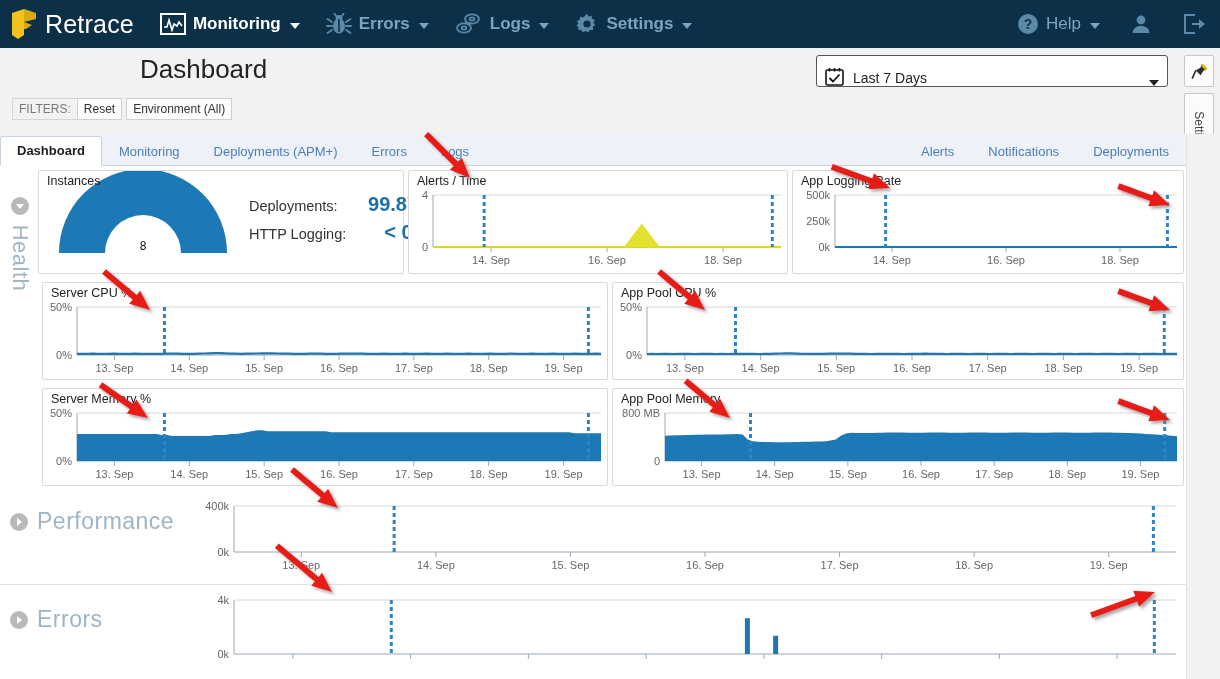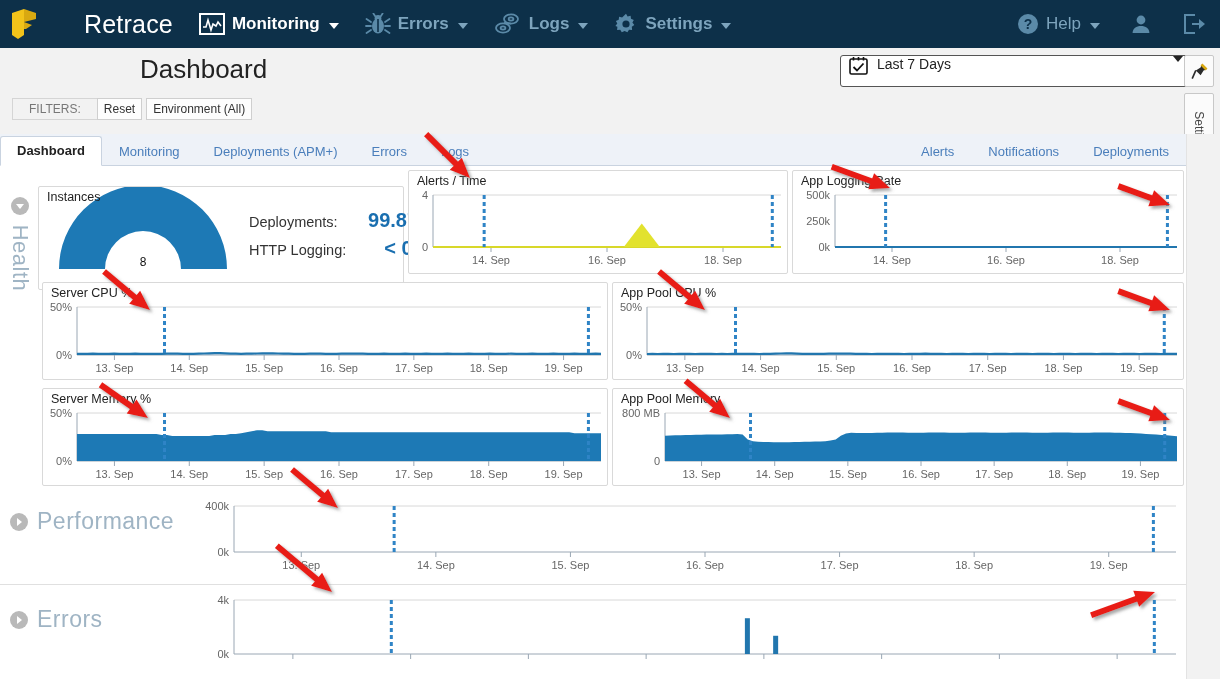--- a/index.html
+++ b/index.html
@@ -17,21 +17,21 @@
 
   
   .topnav {
     position:absolute; left:0; top:0; width:1220px; height:48px;
     background:#0d3049;
     display:flex; align-items:center;
   }
   .brand { display:flex; align-items:center; margin-left:12px; }
   .brand-mark { width:24px; height:30px; position:relative; margin-right:9px; }
   .brand-name {
-    color:#ffffff; font-size:25px; font-weight:400; letter-spacing:.2px;margin-left:39px;
+    color:#ffffff; font-size:25px; font-weight:400; letter-spacing:.2px;
   }
   .nav-item {
     display:flex; align-items:center; gap:7px;
     margin-left:26px; color:#7da4bd; font-size:17px; font-weight:bold;
     cursor:pointer; white-space:nowrap;
   }
   .nav-item.active { color:#ffffff; }
   .nav-icon { display:flex; align-items:center; justify-content:center; }
   .caret {
     display:inline-block; width:0; height:0;
@@ -42,35 +42,35 @@
   .nav-right .nav-item { margin-left:30px; font-weight:normal; font-size:17px; }
 
   
   .pagehead { position:absolute; left:0; top:48px; width:1220px; height:86px; background:#f2f2f2; }
   .page-title {
     position:absolute; left:140px; top:6px;
     font-size:26px; color:#222; font-weight:400;
   }
   .filters { position:absolute; left:12px; top:50px; display:flex; align-items:stretch; height:22px; }
   .filters-label {
-    display:flex; align-items:center; padding:0 16px;
+    display:flex; align-items:center; padding:0 6px;
     font-size:12px; color:#777; background:#f2f2f2;
     border:1px solid #d5d5d5; border-right:none;
   }
   .filter-btn {
     display:flex; align-items:center; padding:0 6px;
     font-size:12px; color:#333; background:#fdfdfd;
     border:1px solid #cfcfcf; cursor:pointer;
   }
   .filter-btn + .filter-btn { margin-left:4px; }
 
   .daterange {
-    position:absolute; right:28px; top:7px; width:352px; height:32px;
+    position:absolute; right:52px; top:7px; width:352px; height:32px;
     background:#ffffff; border:1px solid #555; border-radius:3px;
-    display:flex; align-items:flex-start; padding:0 8px; cursor:pointer;
+    display:flex; align-items:flex-end; padding:0 8px; cursor:pointer;
   }
   .daterange .cal { margin-right:9px; display:flex; }
   .daterange .dr-text { font-size:14px; color:#222; }
   .daterange .dr-caret {
     margin-left:auto; width:0;height:0;
     border-left:5px solid transparent;border-right:5px solid transparent;
     border-top:6px solid #222;
   }
   .pin-btn {
     position:absolute; right:6px; top:7px; width:30px; height:32px;
@@ -324,21 +324,21 @@
 
     <div class="rail" style="top:0px;height:130px;flex-direction:column;gap:6px;padding-top:6px;">
       <div class="rail-chevron">
         <svg width="10" height="10" viewBox="0 0 10 10">
             <polygon points="1,3 9,3 5,8" fill="#ffffff"></polygon>
           </svg>
       </div>
       <div class="vert-label" style="transform:rotate(90deg);transform-origin:center;margin-top:24px;">Health</div>
     </div>
 
-    <div class="panel" style="left:38px; top:4px; width:366px; height:104px;margin-top:16px;">
+    <div class="panel" style="left:38px; top:4px; width:366px; height:104px;">
       <div class="panel-title">Instances</div>
       <svg width="364" height="102">
         <path d="M20 82 A84 84 0 0 1 188 82 L142 82 A38 38 0 0 0 66 82 Z" fill="#1d79b5"></path>
         <text x="104" y="79" text-anchor="middle" class="axlbl" style="font-size:12px;fill:#111;">8</text>
       </svg>
       <div class="sat-rows">
         <div class="sat-row">
           <span class="sat-key">Deployments:</span>
           <span class="sat-val">99.876%</span>
         </div>

